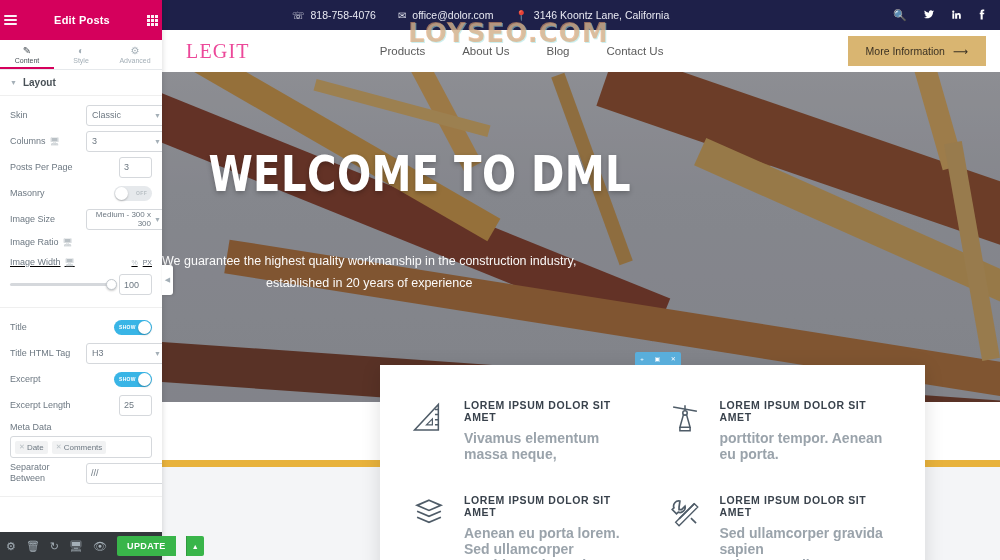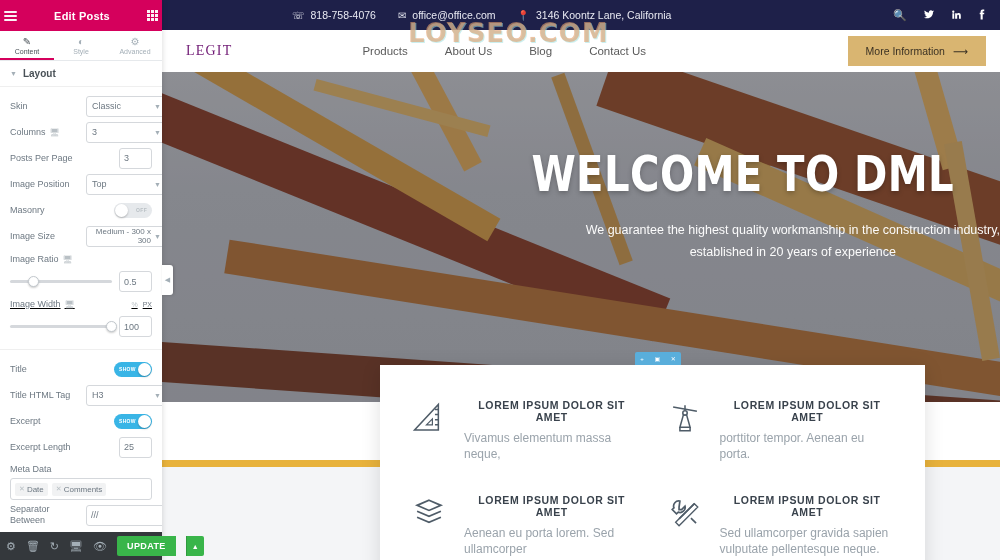--- a/index.html
+++ b/index.html
@@ -12,21 +12,21 @@
   }
   #root { position: relative; width: 1000px; height: 560px; overflow: hidden; }
 
   
   #panel {
     position: absolute; left: 0; top: 0; width: 162px; height: 560px;
     background: #fff; z-index: 50; display: flex; flex-direction: column;
     box-shadow: 1px 0 5px rgba(0,0,0,.12);
   }
   .panel-header {
-    height: 31px; background: #d5005c; color: #fff;
+    height: 40px; background: #d5005c; color: #fff;
     display: flex; align-items: center; justify-content: space-between;
     padding: 0 4px; flex: 0 0 auto;
   }
   .panel-header .ph-title { font-size: 11px; font-weight: bold; letter-spacing: .2px; }
   .panel-header .ph-ic { font-size: 13px; line-height: 1; opacity: .95; cursor: pointer; }
   .menu-glyph { display:inline-block; width:13px; }
   .menu-glyph i { display:block; height:2px; background:#fff; margin:2px 0; border-radius:1px;}
   .grid-glyph { display:grid; grid-template-columns: repeat(3,3px); grid-template-rows: repeat(3,3px); gap:1px; }
   .grid-glyph u { display:block; background:#fff; width:3px; height:3px; }
 
@@ -124,37 +124,37 @@
   .topbar-center { display: flex; align-items: center; gap: 22px; margin: 0 auto 0 130px; }
   .tb-item { display: flex; align-items: center; gap: 6px; color: #e8e9f2; white-space: nowrap; }
   .tb-ic { font-size: 10px; opacity: .95; }
   .topbar-social { display: flex; align-items: center; gap: 16px; margin-left: auto; }
   .topbar-social span { font-size: 11px; color: #fff; cursor: pointer; }
 
   .navbar {
     height: 42px; background: #fff; display: flex; align-items: center;
     padding: 0 14px 0 24px; gap: 0;
   }
-  .brand { font-family: "Liberation Serif", serif; font-size: 14px; letter-spacing: 1.2px; color: #701a75; }
+  .brand { font-family: "Liberation Serif", serif; font-size: 20px; letter-spacing: 1.2px; color: #ec4899; }
   .navlinks { display: flex; gap: 37px; margin-left: 130px; }
   .navlinks a { color: #5a5a5a; text-decoration: none; font-size: 11.5px; cursor: pointer; }
   .cta {
     margin-left: auto; background: #d9b571; color: #3a3123; font-size: 10.5px;
     padding: 9px 18px; display: flex; align-items: center; gap: 8px; cursor: pointer;
   }
 
   .hero {
     position: relative; height: 330px; overflow: hidden;
     background: linear-gradient(#b9bdc7 0%, #aeb3bf 35%, #a9aeba 100%);
   }
   .hero-photo { position: absolute; inset: 0; }
   .beam { position: absolute; background: #b4743a; }
   .hero-overlay { position: absolute; inset: 0; background: rgba(40,32,26,.30); }
   .hero-text { position: absolute; inset: 0; display: flex; flex-direction: column;
-    align-items: flex-end; justify-content: flex-start; padding-top: 78px; color: #fff; text-align: center; }
+    align-items: flex-start; justify-content: flex-start; padding-top: 78px; color: #fff; text-align: center; gap: 31px; }
   .hero-title {
     font-size: 49px; font-weight: bold; letter-spacing: .5px; line-height: 1;
     font-family: "DejaVu Sans", sans-serif; transform: scaleX(.82); transform-origin: center;
     text-shadow: 0 2px 6px rgba(0,0,0,.25);
   }
   .hero-sub { font-size: 12.5px; line-height: 22px; margin-top: 20px; max-width: 560px; opacity: .97; }
 
   .el-section-toolbar {
     position: absolute; left: 473px; top: 352px; width: 46px; height: 13px;
     background: #59aedb; display: flex; align-items: center; justify-content: space-around;
@@ -165,23 +165,23 @@
   .card {
     position: absolute; left: 218px; top: 365px; width: 545px; min-height: 195px;
     background: #fff; box-shadow: 0 3px 18px rgba(0,0,0,.13); z-index: 20;
     padding: 34px 30px 20px 30px; display: grid; grid-template-columns: 1fr 1fr;
     gap: 32px 26px;
   }
   .feature { display: flex; gap: 16px; align-items: flex-start; }
   .feature-ic { flex: 0 0 38px; height: 38px; color: #4f5c68; display:flex; align-items:center; justify-content:center;}
   .feature-body { flex: 1 1 auto; }
   .feature-title {
-    font-size: 10.5px; font-weight: bold; letter-spacing: .6px; color: #39424c; margin-bottom: 7px; text-align: center;
-  }
-  .feature-text { font-size: 12px; line-height: 16px; color: #9aa3ab; }
+    font-size: 10.5px; font-weight: bold; letter-spacing: .6px; color: #39424c; margin-bottom: 7px;
+  }
+  .feature-text { font-size: 14px; line-height: 16px; color: #9aa3ab; font-weight: bold; }
 
   .gold-strip { position: absolute; left: 0; top: 460px; width: 100%; height: 7px; background: #e8b23c; z-index: 10; }
   .lower-band { position: absolute; left: 0; top: 467px; width: 100%; height: 93px; background: #f4f5f7; z-index: 5; }
 
   .watermark {
     position: absolute; left: 408px; top: 18px; font-size: 26px; font-weight: bold;
     letter-spacing: 1px; z-index: 60; font-family: "DejaVu Sans", sans-serif;
     color: rgba(226,160,110,.62); pointer-events: none;
     text-shadow: 1px 1px 0 rgba(160,225,225,.55);
   }
@@ -194,21 +194,21 @@
   <div id="preview">
 
     <div class="topbar">
       <div class="topbar-center">
         <div class="tb-item">
           <span class="tb-ic">☏</span>
           <span>818-758-4076</span>
         </div>
         <div class="tb-item">
           <span class="tb-ic">✉</span>
-          <span>office@office.com</span>
+          <span>office@dolor.com</span>
         </div>
         <div class="tb-item">
           <span class="tb-ic">📍</span>
           <span>3146 Koontz Lane, California</span>
         </div>
       </div>
       <div class="topbar-social">
         <span>🔍</span>
         <span>
           <svg width="12" height="11" viewBox="0 0 24 24" fill="#fff">
@@ -423,31 +423,20 @@
           </div>
         </div>
 
         <div class="ctrl">
           <div class="ctrl-label">Posts Per Page</div>
           <div class="ctrl-field">
             <input class="el-input" value="3" style="">
           </div>
         </div>
 
-        <div class="ctrl">
-          <div class="ctrl-label">Image Position</div>
-          <div class="ctrl-field">
-            <div class="selwrap">
-              <div class="el-select">
-                <span>Top</span>
-              </div>
-              <span class="sel-caret">▼</span>
-            </div>
-          </div>
-        </div>
 
         <div class="ctrl">
           <div class="ctrl-label">Masonry</div>
           <div class="ctrl-field">
             <div class="switch">
               <span class="knob"></span>
               <span class="slab">OFF</span>
             </div>
           </div>
         </div>
@@ -462,26 +451,20 @@
               <span class="sel-caret">▼</span>
             </div>
           </div>
         </div>
 
         <div class="ctrl" style="min-height:16px;margin-bottom:0;">
           <div class="ctrl-label">
             <span>Image Ratio</span>
             <span class="resp-ic">🖥</span>
           </div>
-        </div>
-        <div class="slider-row">
-          <div class="track">
-            <span class="handle" style="left:18%"></span>
-          </div>
-          <input class="el-input" value="0.5" style="">
         </div>
 
         <div class="ctrl" style="min-height:16px;margin-bottom:0;text-decoration:underline;">
           <div class="ctrl-label">
             <span>Image Width</span>
             <span class="resp-ic">🖥</span>
           </div>
           <div class="ctrl-field">
             <div class="units">
               <span class="u">%</span>

